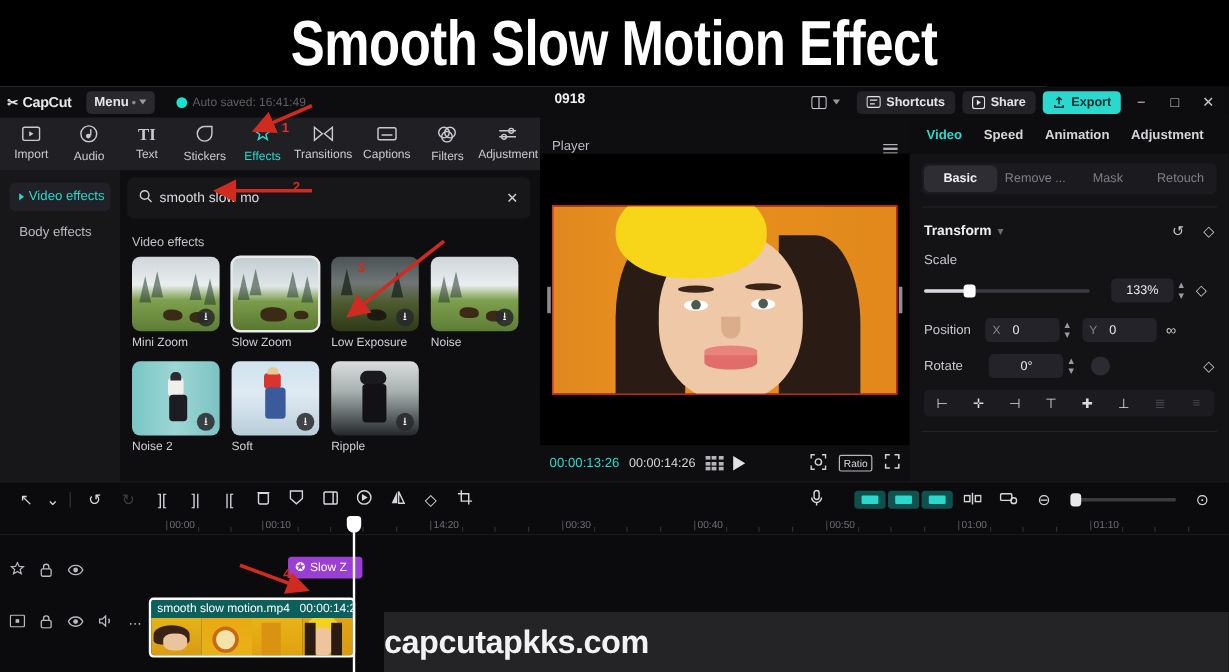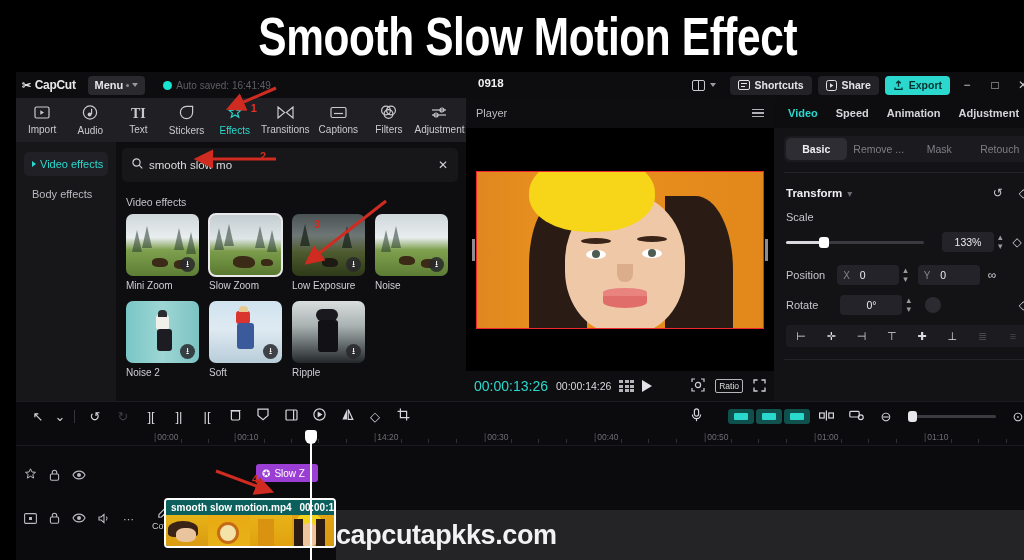--- a/index.html
+++ b/index.html
@@ -2,21 +2,21 @@
 <html><head>
 <meta charset="utf-8">
 <style>
   * { box-sizing: border-box; margin: 0; padding: 0; }
   html, body {
     width: 1024px; height: 560px;
     background: #000;
     font-family: "Liberation Sans", sans-serif;
     overflow: hidden;
   }
-  #root { position: relative; width: 872px; height: 560px; background: #ffffff; margin-left: 16px; }
+  #root { position: relative; width: 872px; height: 560px; background: #ffffff; }
 
   
   .banner {
     position: absolute; left: 0; top: 0; width: 1024px; height: 72px;
     background: #000; display: flex; align-items: center; justify-content: center;
   }
   .banner-title {
     color: #fff; font-family: "Liberation Sans Narrow", "Liberation Sans", sans-serif;
     font-size: 53px; font-weight: 700; letter-spacing: -0.5px;
     transform: scaleX(0.80); transform-origin: center;
@@ -84,38 +84,38 @@
   .art-dark { background: linear-gradient(#4a5254 0%, #6e7676 35%, #4e5a2e 62%, #2e3a18 100%); }
   .art-teal { background: linear-gradient(90deg,#79c6c6,#9dd6d4 50%,#7cc3c3); }
   .art-red { background: linear-gradient(#cfe3ef 0%, #dfeaf2 45%, #b8cdd9 100%); }
   .art-black { background: linear-gradient(#d9dedd 0%, #a9b2b1 40%, #23272a 100%); }
   .tree { position: absolute; width: 0; height: 0; border-left: 5px solid transparent; border-right: 5px solid transparent; border-bottom: 22px solid rgba(40,60,45,.55); }
   .deer { position: absolute; width: 16px; height: 9px; border-radius: 40% 50% 35% 40%; background: #3b2a16; }
   .person { position: absolute; border-radius: 3px; }
 
   
   .playercol { width: 308px; background: #0e0e10; display: flex; flex-direction: column; }
-  .player-head { height: 30px; display: flex; align-items: center; padding: 0 10px; color: #bcbcc2; font-size: 11px; }
+  .player-head { height: 30px; display: flex; align-items: flex-end; padding: 0 10px; color: #bcbcc2; font-size: 11px; }
   .hamb { margin-left: auto; display: flex; flex-direction: column; gap: 2px; }
   .hamb i { display: block; width: 12px; height: 1.5px; background: #b0b0b6; }
   .stage { flex: 1; background: #000; display: flex; align-items: center; justify-content: center; position: relative; }
   .video-frame { width: 288px; height: 158px; position: relative; border: 1.5px solid #f0282d; background: linear-gradient(90deg,#e08820 0%, #e9911d 30%, #e2881c 100%); overflow: hidden; }
   .v-hat { position: absolute; left: 52px; top: -18px; width: 126px; height: 78px; border-radius: 50% 50% 46% 46%; background: #f7d518; }
   .v-hair-l { position: absolute; left: 52px; top: 28px; width: 58px; height: 130px; border-radius: 50% 0 0 0; background: #2a1c14; }
   .v-hair-r { position: absolute; left: 188px; top: 24px; width: 68px; height: 134px; border-radius: 0 55% 0 0; background: #2a1c14; }
   .v-face { position: absolute; left: 88px; top: 22px; width: 120px; height: 140px; border-radius: 48% 48% 45% 45%; background: #efc8a8; }
   .v-brow { position: absolute; width: 30px; height: 6px; border-radius: 50%; background: #3a2418; }
   .v-eye { position: absolute; width: 20px; height: 9px; border-radius: 50%; background: #fff; }
   .v-pupil { position: absolute; width: 8px; height: 8px; border-radius: 50%; background: #4d5c52; }
   .v-nose { position: absolute; left: 140px; top: 92px; width: 16px; height: 18px; border-radius: 0 0 45% 45%; background: rgba(195,140,105,.45); }
   .v-lip-u { position: absolute; left: 126px; top: 116px; width: 44px; height: 9px; border-radius: 50% 50% 0 0; background: #e8837d; }
   .v-lip-l { position: absolute; left: 126px; top: 124px; width: 44px; height: 12px; border-radius: 0 0 50% 50%; background: #e06d6a; }
   .stage-bar { position: absolute; width: 3px; height: 22px; background: #8c8c92; }
   .player-foot { height: 30px; display: flex; align-items: center; padding: 0 8px; gap: 8px; }
-  .tc-cur { font-size: 14px; color: #2ad8cd; }
+  .tc-cur { font-size: 11px; color: #2ad8cd; }
   .tc-tot { font-size: 10.5px; color: #d8d8dc; }
   .pf-ico { color: #d0d0d6; font-size: 11px; }
   .grid9 { display: grid; grid-template-columns: repeat(3,4px); grid-template-rows: repeat(3,3px); gap: 1.5px; }
   .grid9 i { background: #b4b4ba; display: block; }
   .play-tri { width: 0; height: 0; border-top: 6px solid transparent; border-bottom: 6px solid transparent; border-left: 10px solid #e2e2e6; }
   .pf-right { margin-left: auto; display: flex; align-items: center; gap: 10px; }
   .ratio-box { border: 1px solid #b6b6bc; color: #dcdce0; font-size: 8.5px; padding: 1px 3px; border-radius: 2px; }
 
   
   .rightcol { width: 266px; background: #131316; }
@@ -752,21 +752,21 @@
           <span class="cover-btn" style="margin-left:6px;">
             <span>
               <svg width="12" height="12" viewBox="0 0 12 12">
                   <path d="M8.6 0.8 L11.2 3.4 L3.6 11 L0.8 11.2 L1 8.4 Z" fill="none" stroke="#cfcfd5" stroke-width="1.1"></path>
                 </svg>
             </span>
             <span>Cover</span>
           </span>
         </div>
 
-        <div class="vid-clip" style="left:148px; top:52px; width:172px; height:50px;font-weight:bold;">
+        <div class="vid-clip" style="left:124px; top:52px; width:172px; height:50px;">
           <div class="vc-head">
             <span>smooth slow motion.mp4</span>
             <span>00:00:14:26</span>
           </div>
           <div class="vc-film">
             <div style="background:linear-gradient(#e5b318,#d99a12);position:relative;overflow:hidden;">
               <span style="position:absolute;left:2px;top:6px;width:30px;height:16px;background:#3a2216;border-radius:50% 50% 20% 20%;"></span>
               <span style="position:absolute;left:10px;top:13px;width:20px;height:14px;background:#e9c49c;border-radius:40%;"></span>
             </div>
             <div style="background:linear-gradient(#e9a912,#e8b318);position:relative;overflow:hidden;">

